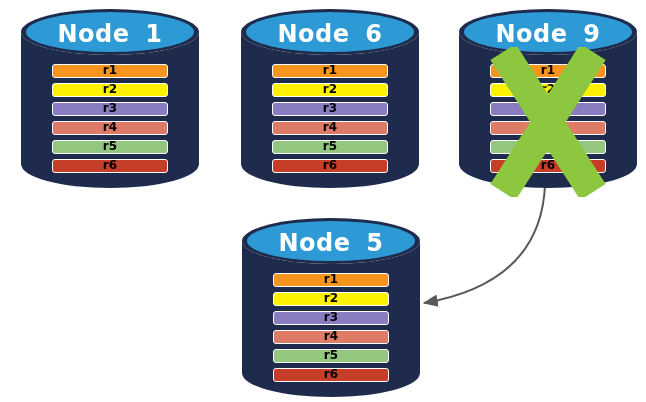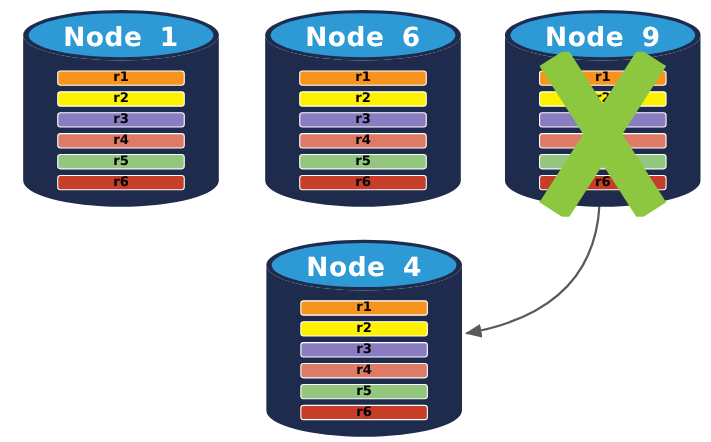--- a/index.html
+++ b/index.html
@@ -125,21 +125,21 @@
         <line x1="14" y1="5" x2="104" y2="145" stroke="var(--xgreen)" stroke-width="30"></line>
         <line x1="104" y1="5" x2="14" y2="145" stroke="var(--xgreen)" stroke-width="30"></line>
       </svg>
     </div>
     <div class="node pos-4">
       <svg class="cyl" viewBox="0 0 178 182" aria-hidden="true">
         <path d="M0,25 L0,157 A89,24 0 0 0 178,157 L178,25 A89,23 0 0 1 0,25 Z" fill="var(--navy)"></path>
         <ellipse cx="89" cy="25" rx="89" ry="23" fill="var(--navy)"></ellipse>
         <ellipse cx="89" cy="25" rx="84" ry="20" fill="var(--topblue)"></ellipse>
       </svg>
-      <div class="node-title">Node 4</div>
+      <div class="node-title">Node 5</div>
       <div class="rows">
         <div class="row" style="background: rgb(247, 148, 30);">r1</div>
         <div class="row" style="background: rgb(255, 242, 0);">r2</div>
         <div class="row" style="background: rgb(138, 124, 192);">r3</div>
         <div class="row" style="background: rgb(221, 123, 102);">r4</div>
         <div class="row" style="background: rgb(147, 198, 126);">r5</div>
         <div class="row" style="background: rgb(198, 61, 40);">r6</div>
       </div>
 
     </div>

